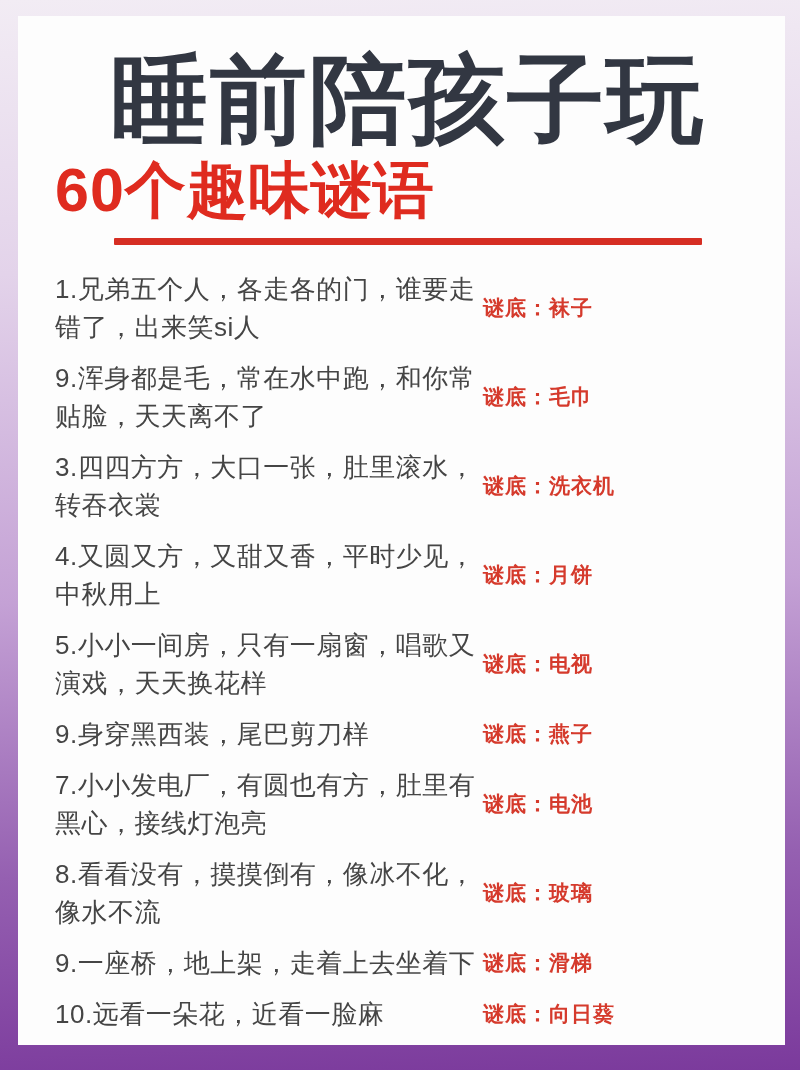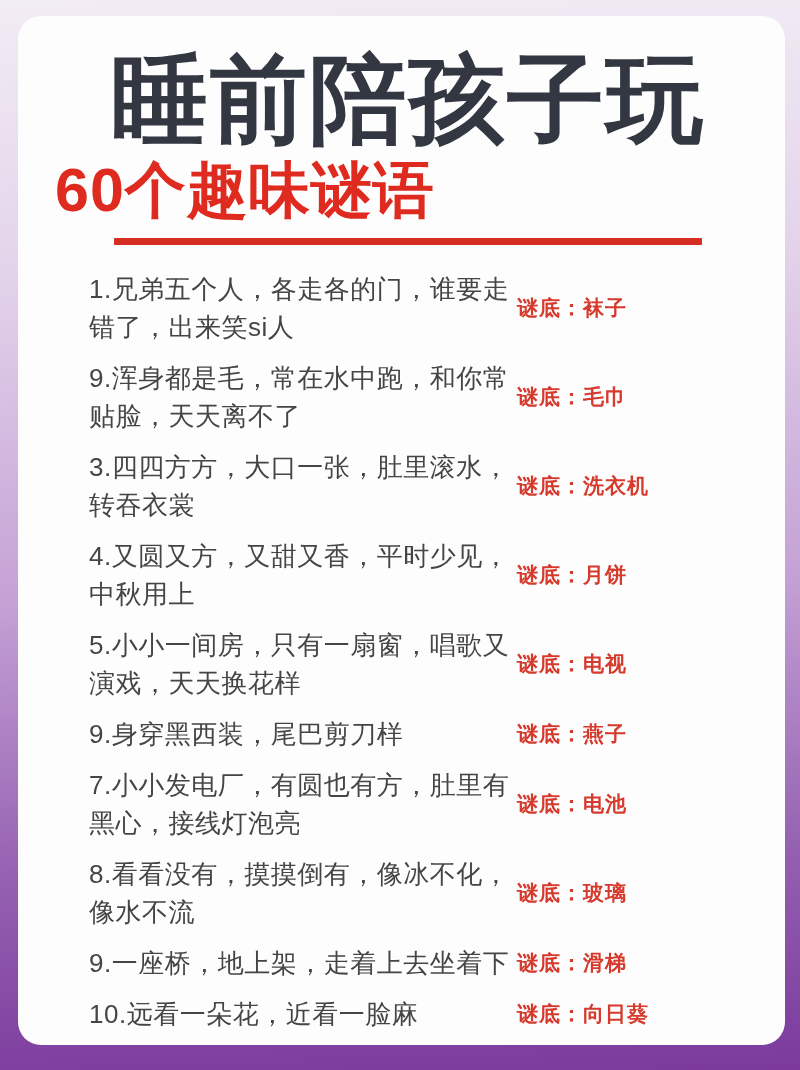--- a/index.html
+++ b/index.html
@@ -22,21 +22,21 @@
       #e3d3ea 25%,
       #c4a1d5 55%,
       #9560b1 80%,
       #7b3a9c 100%);
   }
   .card {
     box-sizing: border-box;
     width: 100%;
     height: 100%;
     background: #fdfdfd;
-    border-radius: 23px;
+    border-radius: 0;
     padding: 24px 24px 18px 37px;
   }
   .title {
     margin: 10px 0 0 0;
     text-align: center;
     font-size: 97px;
     line-height: 1.04;
     font-weight: 900;
     letter-spacing: 2px;
     color: #323742;
@@ -69,21 +69,20 @@
     display: flex;
     align-items: center;
   }
   .q {
     flex: 0 0 428px;
     width: 428px;
     font-size: 26px;
     line-height: 38px;
     color: #454545;
     letter-spacing: 0.5px;
-    margin-left: 34px;
   }
   .a {
     flex: 1;
     font-size: 21px;
     font-weight: 700;
     color: #d53a2c;
     letter-spacing: 1px;
     white-space: nowrap;
   }
 </style>

